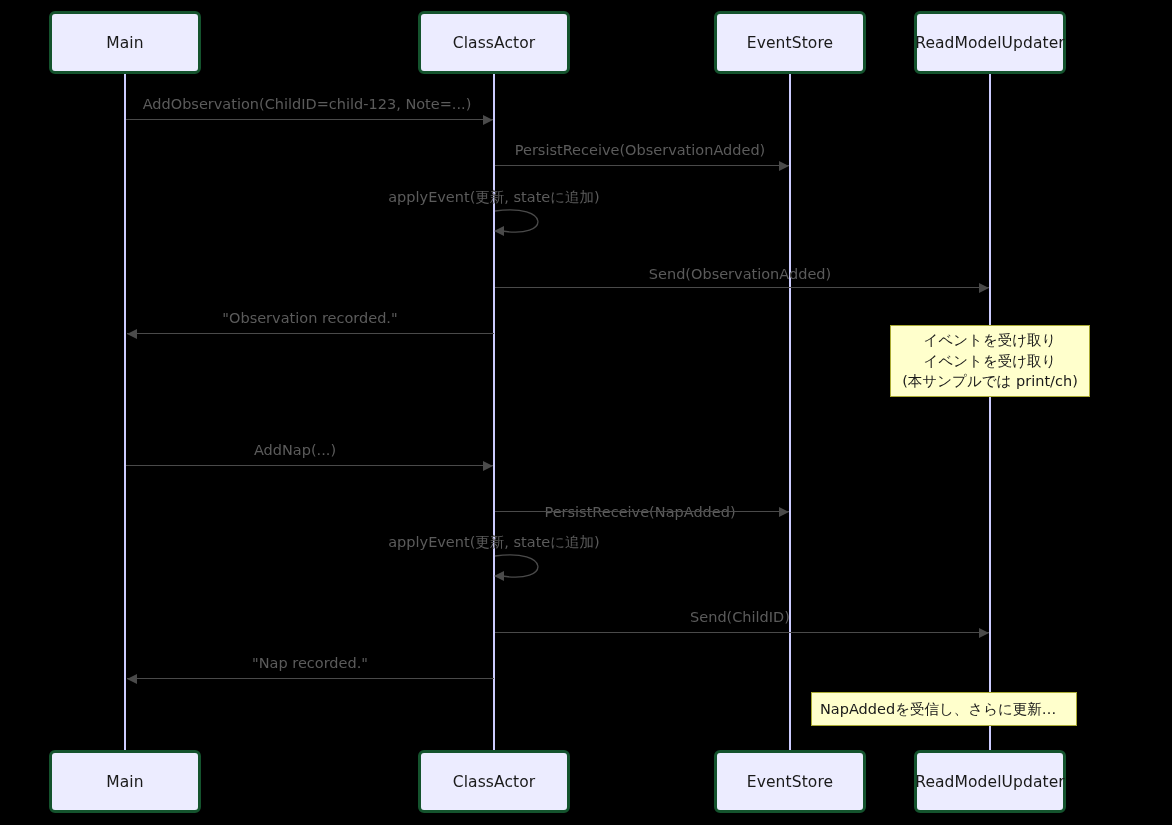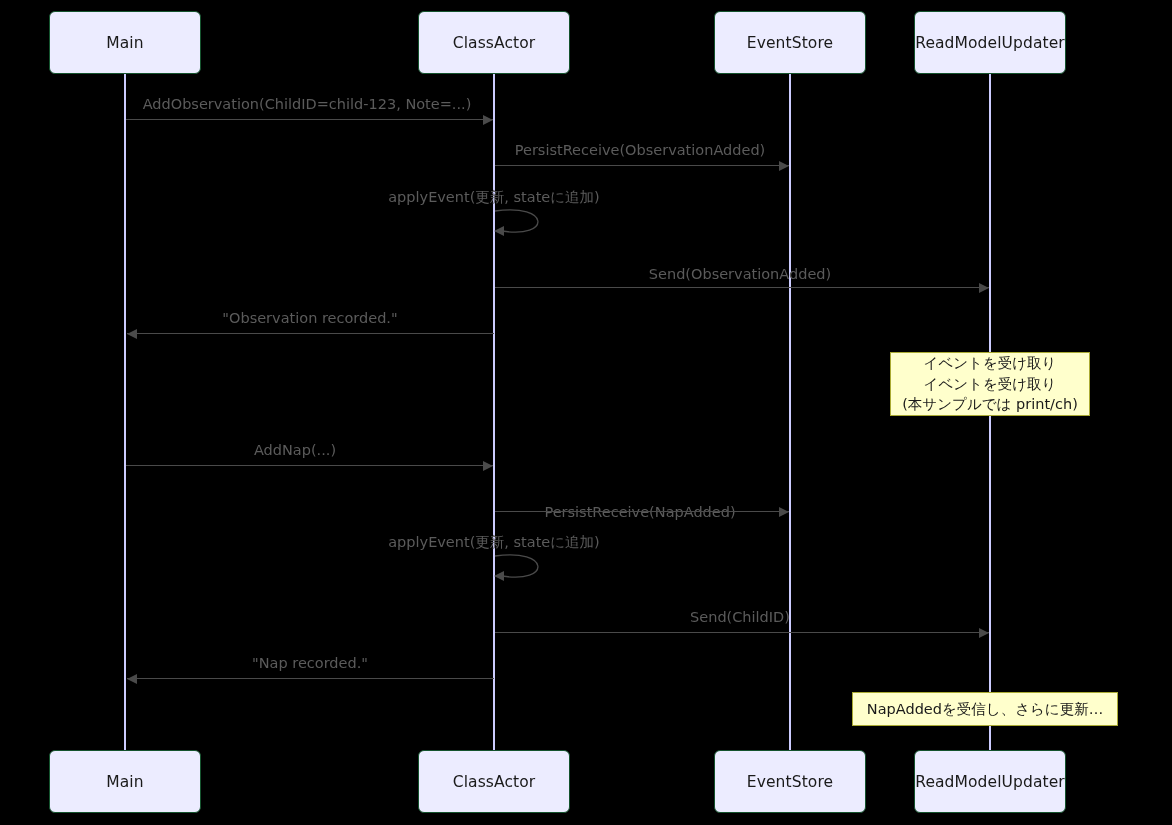--- a/index.html
+++ b/index.html
@@ -19,21 +19,21 @@
   .lifeline {
     position: absolute;
     width: 2px;
     background: #CCCCFF;
   }
   
   .participant {
     position: absolute;
     box-sizing: border-box;
     background: #ECECFF;
-    border: 1px solid #14532d;
+    border: 3px solid #14532d;
     border-radius: 6px;
     display: flex;
     align-items: center;
     justify-content: center;
     color: #1a1a1a;
     font-size: 15.5px;
     letter-spacing: 0.1px;
   }
   
   .msg {
@@ -141,26 +141,26 @@
         </svg>
       </div>
       <div class="msg-label" style="left: 740px; top: 609px;">Send(ChildID)</div>
       <div class="msg" style="left: 495px; top: 632px; width: 494px;"></div>
       <div class="arrowhead right" style="top: 627.5px; left: 979px;"></div>
       <div class="msg-label" style="left: 310px; top: 655px;">"Nap recorded."</div>
       <div class="msg" style="left: 127px; top: 678px; width: 367px;"></div>
       <div class="arrowhead left" style="top: 673.5px; left: 127px;"></div>
     </div>
   <div id="notes">
-      <div class="note" style="left: 890px; top: 352px; width: 200px; height: 64px;">
+      <div class="note" style="left: 890px; top: 325px; width: 200px; height: 72px;">
         <span class="nl">イベントを受け取り</span>
         <span class="nl">イベントを受け取り</span>
         <span class="nl">(本サンプルでは print/ch)</span>
       </div>
-      <div class="note left-align" style="left: 852px; top: 692px; width: 266px; height: 34px; align-items: center;">
+      <div class="note left-align" style="left: 811px; top: 692px; width: 266px; height: 34px;">
         <span class="nl">NapAddedを受信し、さらに更新…</span>
       </div>
     </div>
   <div id="participants-bottom">
       <div class="participant" style="left: 49px; top: 750px; width: 152px; height: 63px;">
         <span>Main</span>
       </div>
       <div class="participant" style="left: 418px; top: 750px; width: 152px; height: 63px;">
         <span>ClassActor</span>
       </div>

